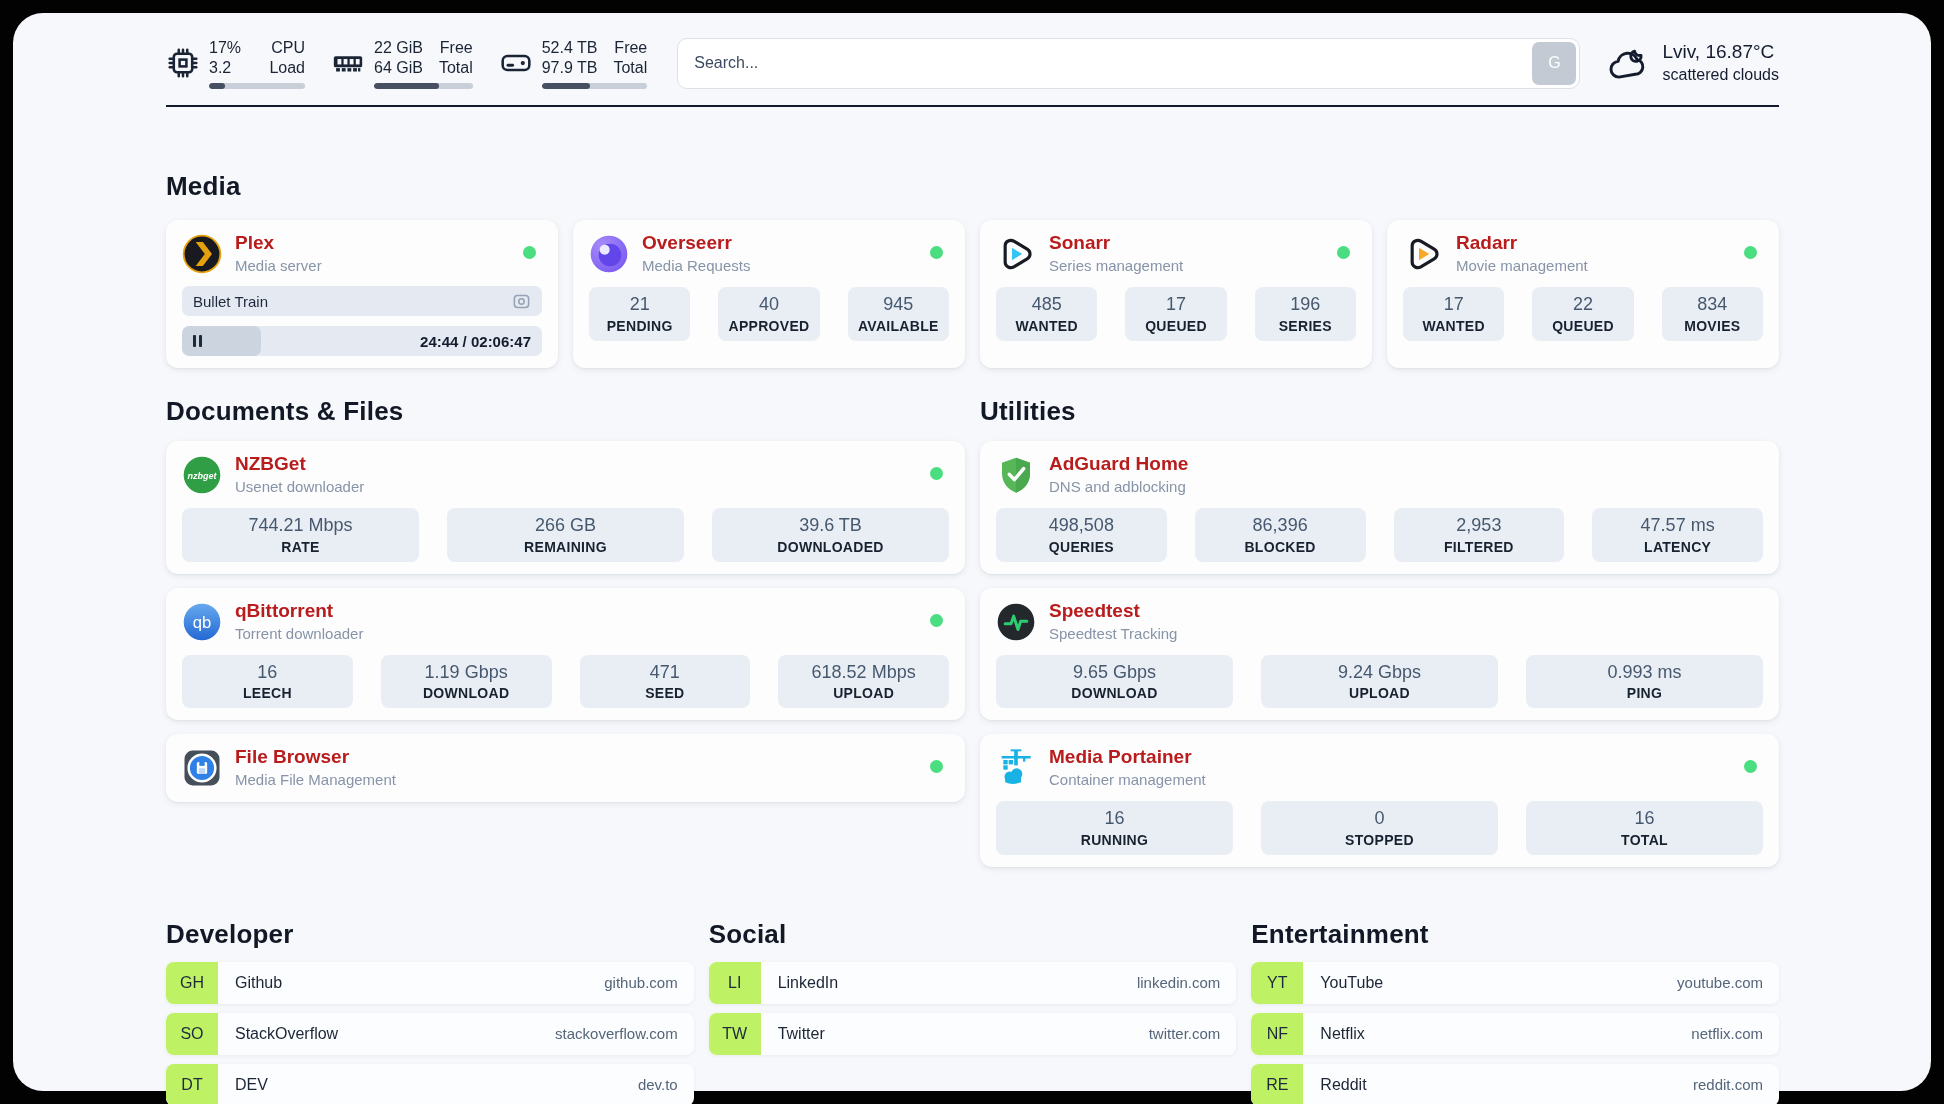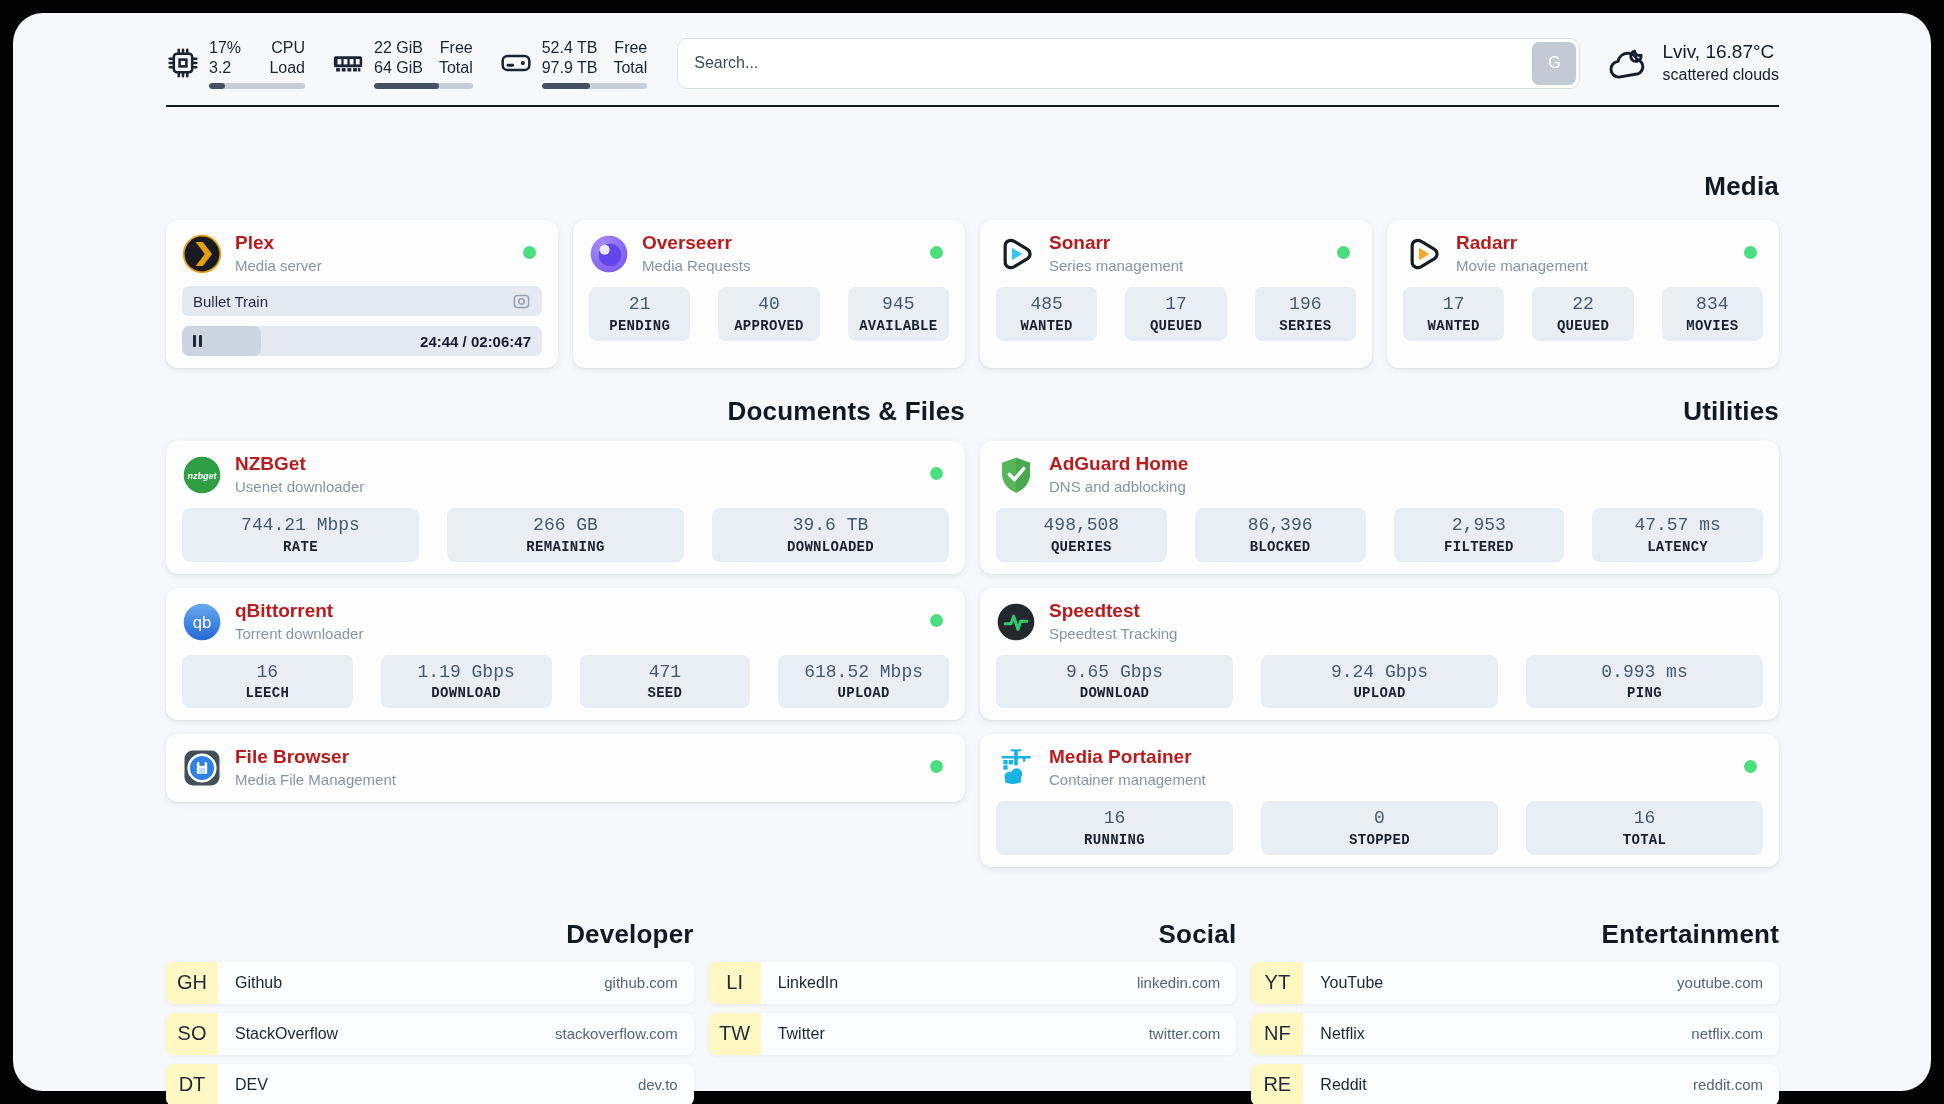--- a/index.html
+++ b/index.html
@@ -41,37 +41,37 @@
     font-size:16px; font-family:"Liberation Sans", sans-serif; cursor:pointer;
   }
   .weather { display:flex; align-items:center; gap:12px; }
   .weather-icon { width:44px; height:44px; }
   .weather-loc { font-size:19px; color:#141c2e; line-height:1.3; }
   .weather-cond { font-size:16px; color:#141c2e; line-height:1.3; }
 
   .divider { margin-top:14px; height:2px; background:#121a2b; border:none; }
 
   
-  .section-title { font-size:26px; font-weight:600; color:#121826; letter-spacing:0.2px;text-align:right; }
+  .section-title { font-size:26px; font-weight:600; color:#121826; letter-spacing:0.2px; }
   .media-section { margin-top:64px; }
   .media-grid { margin-top:18px; display:grid; grid-template-columns:repeat(4,1fr); gap:15px; align-items:stretch; }
 
   .card {
     position:relative; background:#fdfdfe; border-radius:12px;
     box-shadow:0 2px 7px rgba(15,23,42,0.07), 0 1px 2px rgba(15,23,42,0.05);
     padding:12px 16px;
   }
   .card-head { display:flex; align-items:center; gap:13px; height:44px; }
   .app-icon { width:40px; height:40px; flex:0 0 auto; }
   .app-icon svg { width:40px; height:40px; display:block; }
   .app-name { font-size:19px; font-weight:600; color:#b91c1c; line-height:1.2; }
   .app-desc { font-size:15px; color:#8794a7; line-height:1.3; margin-top:1px; }
   .status-dot { position:absolute; top:26px; right:22px; width:13px; height:13px; border-radius:50%; background:#4ade80; }
 
-  .stats-row { display:flex; gap:28px; margin-top:11px;font-family:Liberation Mono, monospace; }
+  .stats-row { display:flex; gap:28px; margin-top:11px; }
   .stat-box {
     flex:1; background:#e9eef5; border-radius:8px; text-align:center; padding:6px 4px 7px;
   }
   .stat-value { font-size:18px; color:#46586e; line-height:1.25; }
   .stat-label { font-size:14px; font-weight:700; color:#18222f; letter-spacing:0.3px; margin-top:2px; }
 
   
   .media-row {
     margin-top:10px; height:30px; background:#e5eaf2; border-radius:7px;
     display:flex; align-items:center; padding:0 11px; font-size:15px; color:#1e293b;
@@ -89,22 +89,22 @@
   .col-cards { margin-top:14px; display:flex; flex-direction:column; gap:14px; }
 
   
   .bookmarks { margin-top:52px; display:grid; grid-template-columns:1fr 1fr 1fr; gap:15px; align-items:start; }
   .bm-list { margin-top:12px; display:flex; flex-direction:column; gap:9px; }
   .bm-row {
     display:flex; align-items:center; height:42px; background:#fcfdfe; border-radius:8px;
     box-shadow:0 1px 4px rgba(15,23,42,0.06); overflow:hidden; cursor:pointer;
   }
   .bm-abbr {
-    width:52px; align-self:stretch; background:#fef9c3; display:flex; align-items:center;
-    justify-content:center; font-size:20px; color:#1e293b;
+    width:52px; align-self:stretch; background:#bef264; display:flex; align-items:center;
+    justify-content:center; font-size:16px; color:#1e293b;
   }
   .bm-name { margin-left:17px; font-size:16px; color:#1b2536; }
   .bm-url { margin-left:auto; margin-right:16px; font-size:15px; color:#55657a; }
 </style>
 </head>
 <body>
 
 <div class="panel">
 
   <div class="topbar">

